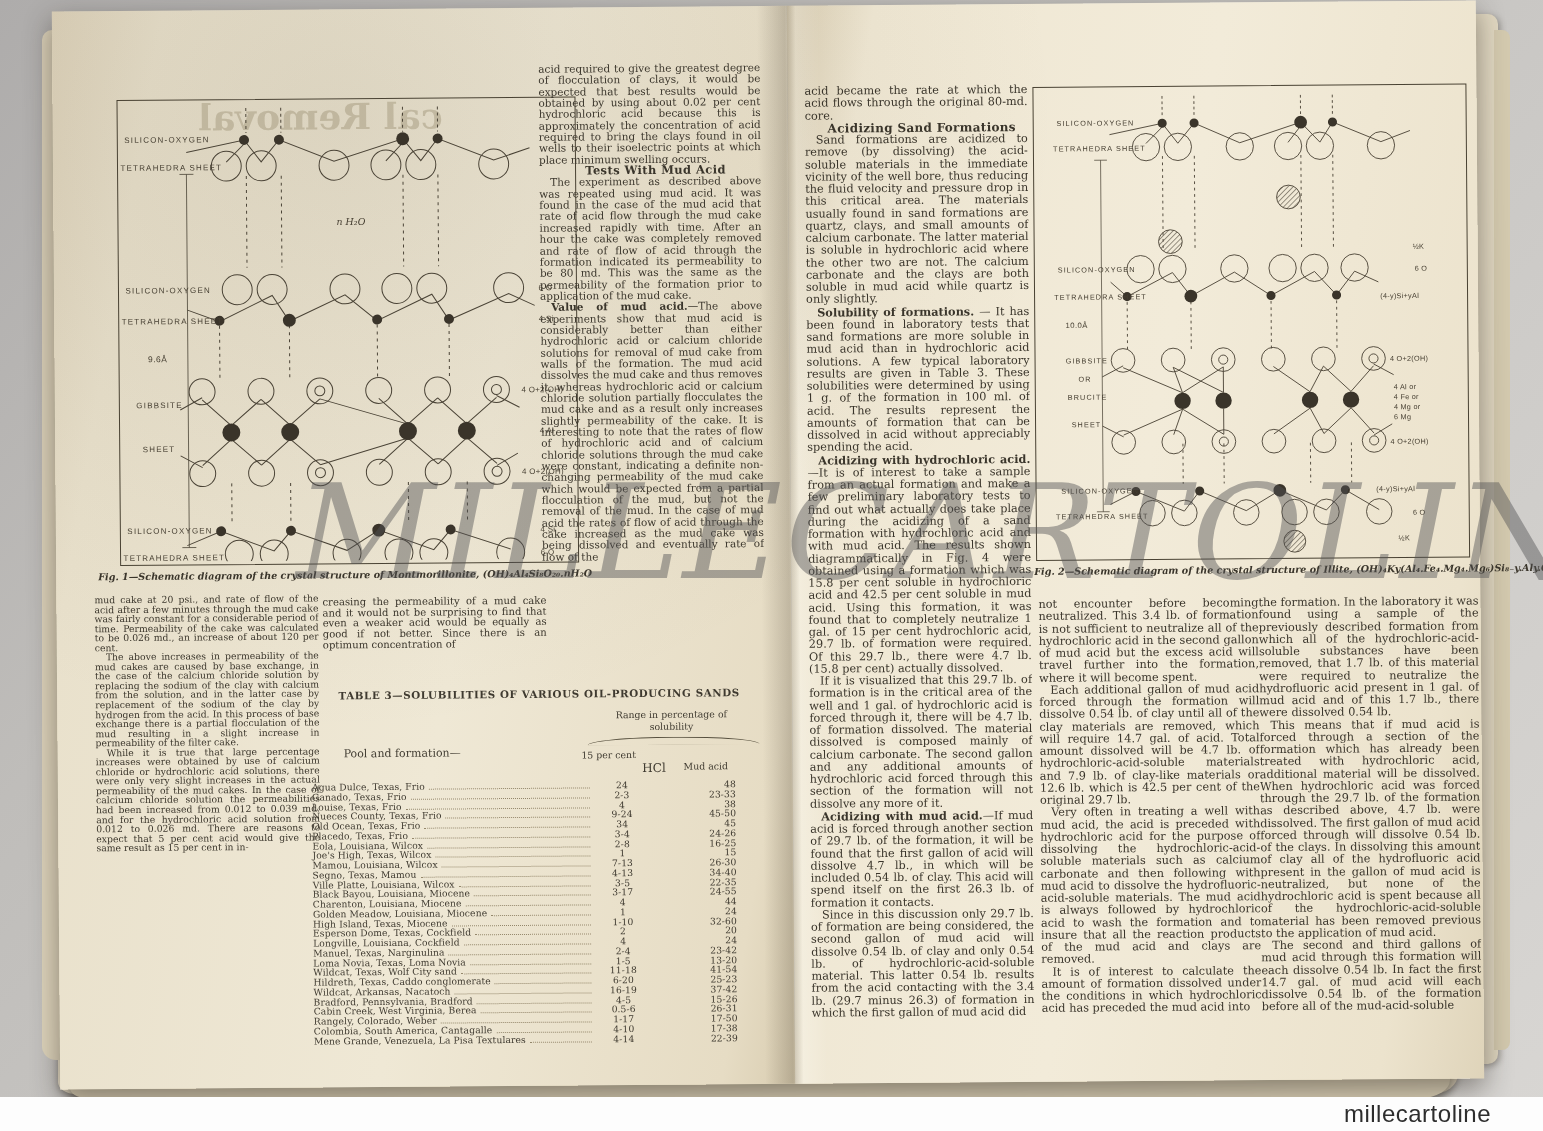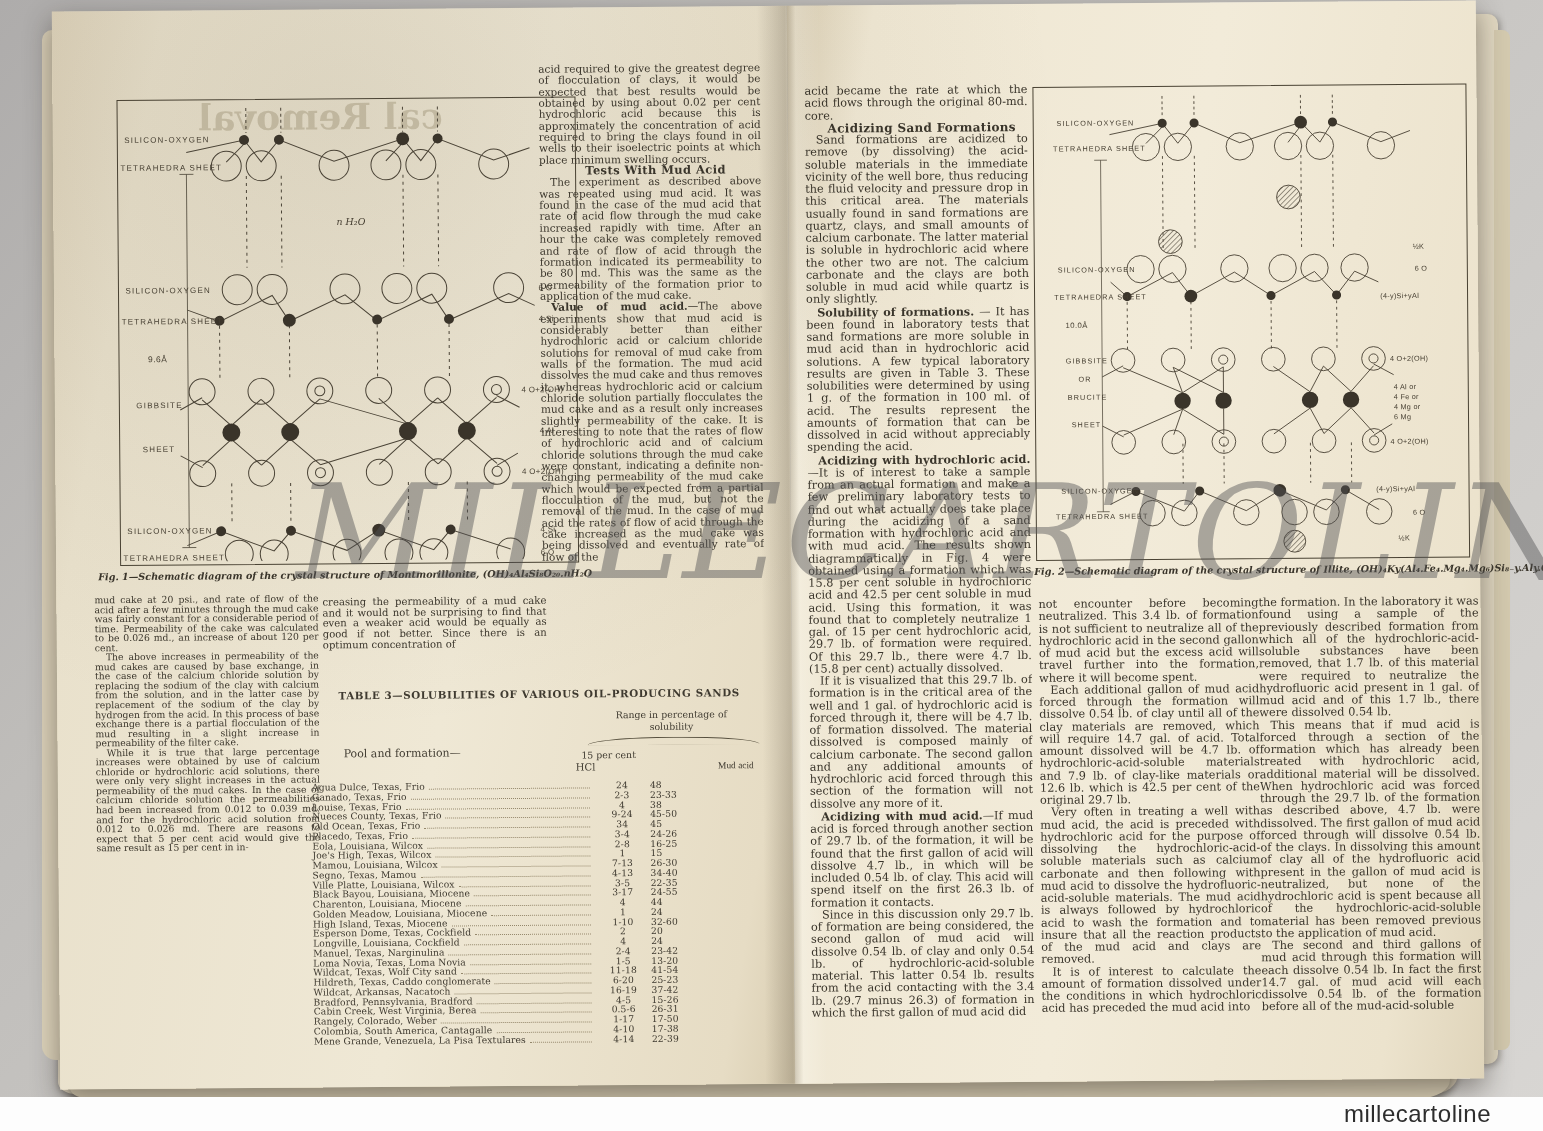--- a/index.html
+++ b/index.html
@@ -51,28 +51,28 @@
   .fdim{font-size:8.5px;letter-spacing:.5px;}
   .fctr{font-size:9.5px;font-style:italic;font-family:"DejaVu Serif",serif;}
   
   #table3{position:absolute;left:246px;top:680px;width:472px;color:#3f3a30;}
   #t3title{position:absolute;left:0;top:0;width:100%;text-align:center;font-size:10.3px;font-weight:bold;letter-spacing:.6px;}
   #t3group1,#t3group2{position:absolute;left:268px;width:200px;text-align:center;font-size:9.4px;}
   #t3group1{top:22px;} #t3group2{top:34px;}
   #t3brace{position:absolute;left:284px;top:50px;width:172px;height:7px;border-top:1.1px solid #57503f;border-radius:50% 50% 0 0/100% 100% 0 0;}
   #t3poolh{position:absolute;left:40px;top:58px;font-size:11px;}
   #t3hclh1{position:absolute;left:260px;top:62px;width:90px;text-align:center;font-size:9.4px;}
-  #t3hclh2{position:absolute;left:272px;top:74px;width:90px;text-align:left;font-size:10px;}
-  #t3mudh{position:absolute;left:354px;top:74px;width:96px;text-align:right;font-size:9.4px;font-family:Liberation Serif, serif;}
+  #t3hclh2{position:absolute;left:272px;top:74px;width:90px;text-align:right;font-size:12px;}
+  #t3mudh{position:absolute;left:354px;top:74px;width:96px;text-align:center;font-size:9.4px;}
   #t3rows{position:absolute;left:8px;top:92px;width:458px;}
   .t3row{display:flex;align-items:baseline;height:9.75px;font-size:9.2px;padding-right:34px;letter-spacing:.1px;}
   .t3pool{white-space:nowrap;}
   .t3lead{flex:1;border-bottom:1px dotted #94876b;margin:0 4px 2px 4px;min-width:6px;}
   .t3hcl{width:56px;text-align:center;flex-shrink:0;}
-  .t3mud{width:86px;text-align:left;flex-shrink:0;}
+  .t3mud{width:86px;text-align:right;flex-shrink:0;}
   
   #watermark{position:absolute;left:296px;top:448px;width:1250px;height:170px;line-height:170px;
      font-family:"DejaVu Serif",serif;font-style:italic;font-size:131px;letter-spacing:3px;
      color:rgba(82,82,84,.45);white-space:nowrap;transform:scaleX(1.04);transform-origin:left center;
      z-index:40;pointer-events:none;}
   #mirror-ghost{position:absolute;left:90px;top:86px;width:300px;font-family:"DejaVu Serif",serif;
      font-weight:bold;font-size:36px;color:rgba(158,146,118,.45);transform:scaleX(-1);white-space:nowrap;}
   #bottom-bar{position:absolute;left:0;top:1097px;width:1543px;height:34px;background:#fdfdfd;z-index:50;}
   #brand{position:absolute;right:52px;top:3px;font-family:"Liberation Sans",sans-serif;
      font-size:24px;color:#2d2d2d;letter-spacing:.5px;}

